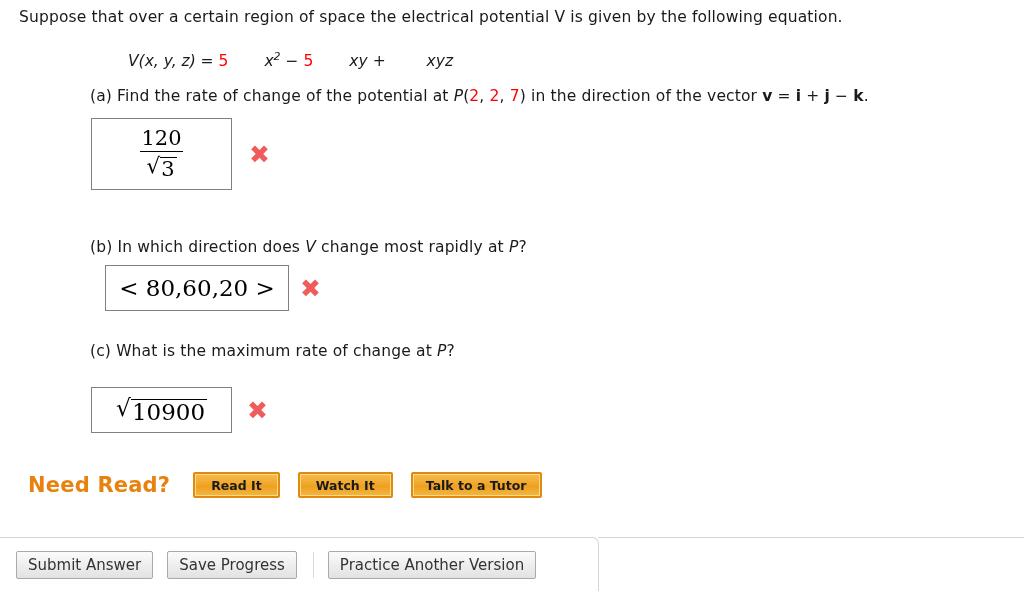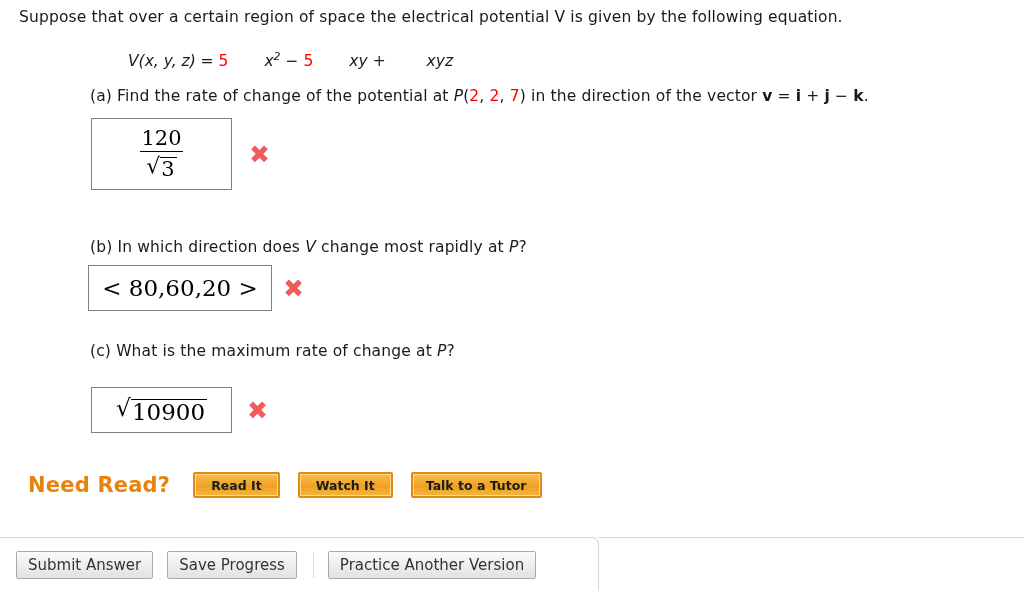--- a/index.html
+++ b/index.html
@@ -50,21 +50,21 @@
   .part-a { top: 86px; }
   .part-b { top: 237px; }
   .part-c { top: 341px; }
 
   .it { font-style: italic; }
   .vecbold { font-weight: bold; font-style: normal; }
 
   
   .answer-row { position: absolute; display: flex; align-items: center; }
   .row-a { left: 91px; top: 118px; }
-  .row-b { left: 88px; top: 265px; }
+  .row-b { left: 105px; top: 265px; }
   .row-c { left: 91px; top: 387px; }
 
   .answer-box {
     border: 1px solid #808080;
     background: #ffffff;
     box-sizing: border-box;
     display: flex;
     align-items: center;
     justify-content: center;
     font-family: "DejaVu Serif", "Liberation Serif", serif;

